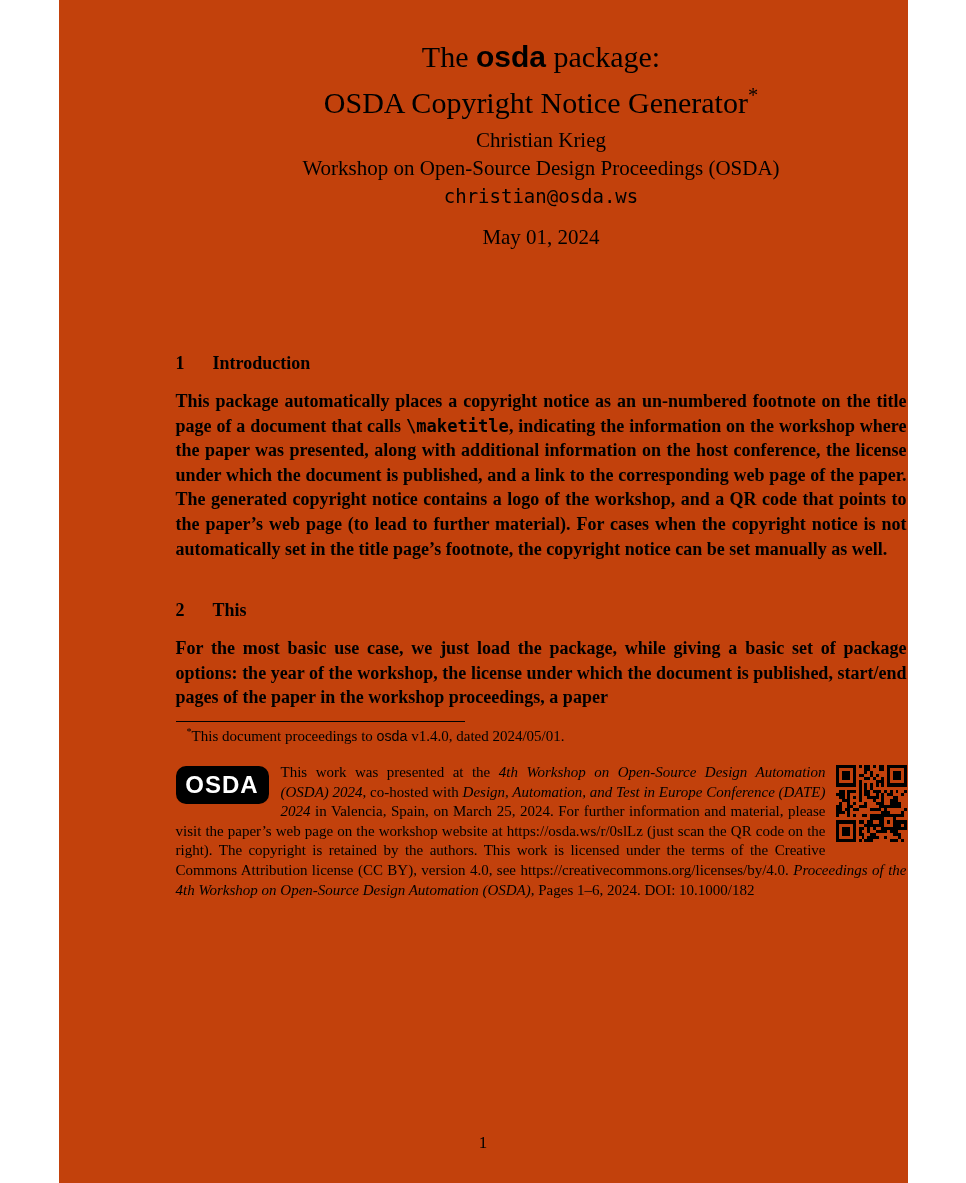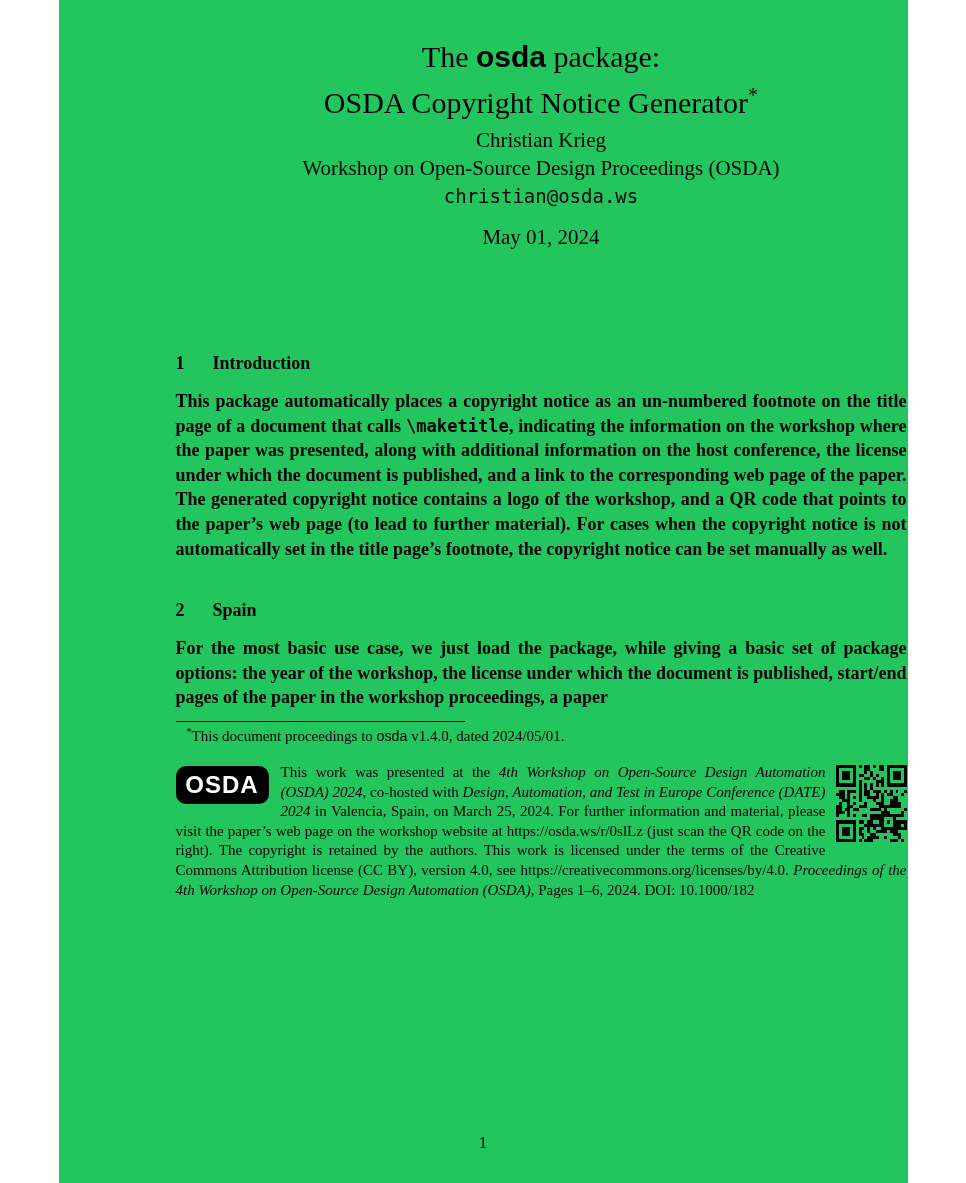--- a/index.html
+++ b/index.html
@@ -2,21 +2,21 @@
 <html><head>
 <meta charset="utf-8">
 <style>
   * { margin: 0; padding: 0; box-sizing: border-box; }
   html, body { background: #ffffff; }
   .page {
     position: relative;
     width: 849px;
     height: 1183px;
     margin: 0 auto;
-    background: #22c55e;
+    background: #c2410c;
     color: #000;
     font-family: "Liberation Serif", serif;
     overflow: hidden;
   }
   .content {
     position: absolute;
     left: 117px;
     width: 731px;
     top: 0;
   }
@@ -121,21 +121,21 @@
 
     <div class="sec1">
       <div class="section-heading">
         <span class="section-number">1</span><span>Introduction</span>
       </div>
       <div class="para"><span>This package automatically places a copyright notice as an un-numbered footnote on the title page of a document that calls </span><span class="seg-mono">\maketitle</span><span>, indicating the information on the workshop where the paper was presented, along with additional information on the host conference, the license under which the document is published, and a link to the corresponding web page of the paper. The generated copyright notice contains a logo of the workshop, and a QR code that points to the paper’s web page (to lead to further material). For cases when the copyright notice is not automatically set in the title page’s footnote, the copyright notice can be set manually as well.</span></div>
     </div>
 
     <div class="sec2">
       <div class="section-heading">
-        <span class="section-number">2</span><span>Spain</span>
+        <span class="section-number">2</span><span>This</span>
       </div>
       <div class="para"><span>For the most basic use case, we just load the package, while giving a basic set of package options: the year of the workshop, the license under which the document is published, start/end pages of the paper in the workshop proceedings, a paper</span></div>
     </div>
 
     <hr class="footnote-rule">
     <div class="footnote"><span class="seg-sup">*</span><span>This document proceedings to </span><span class="seg-sans">osda</span><span> v1.4.0, dated 2024/05/01.</span></div>
 
     <div class="notice">
       <div class="osda-logo">
         <span>OSDA</span>

